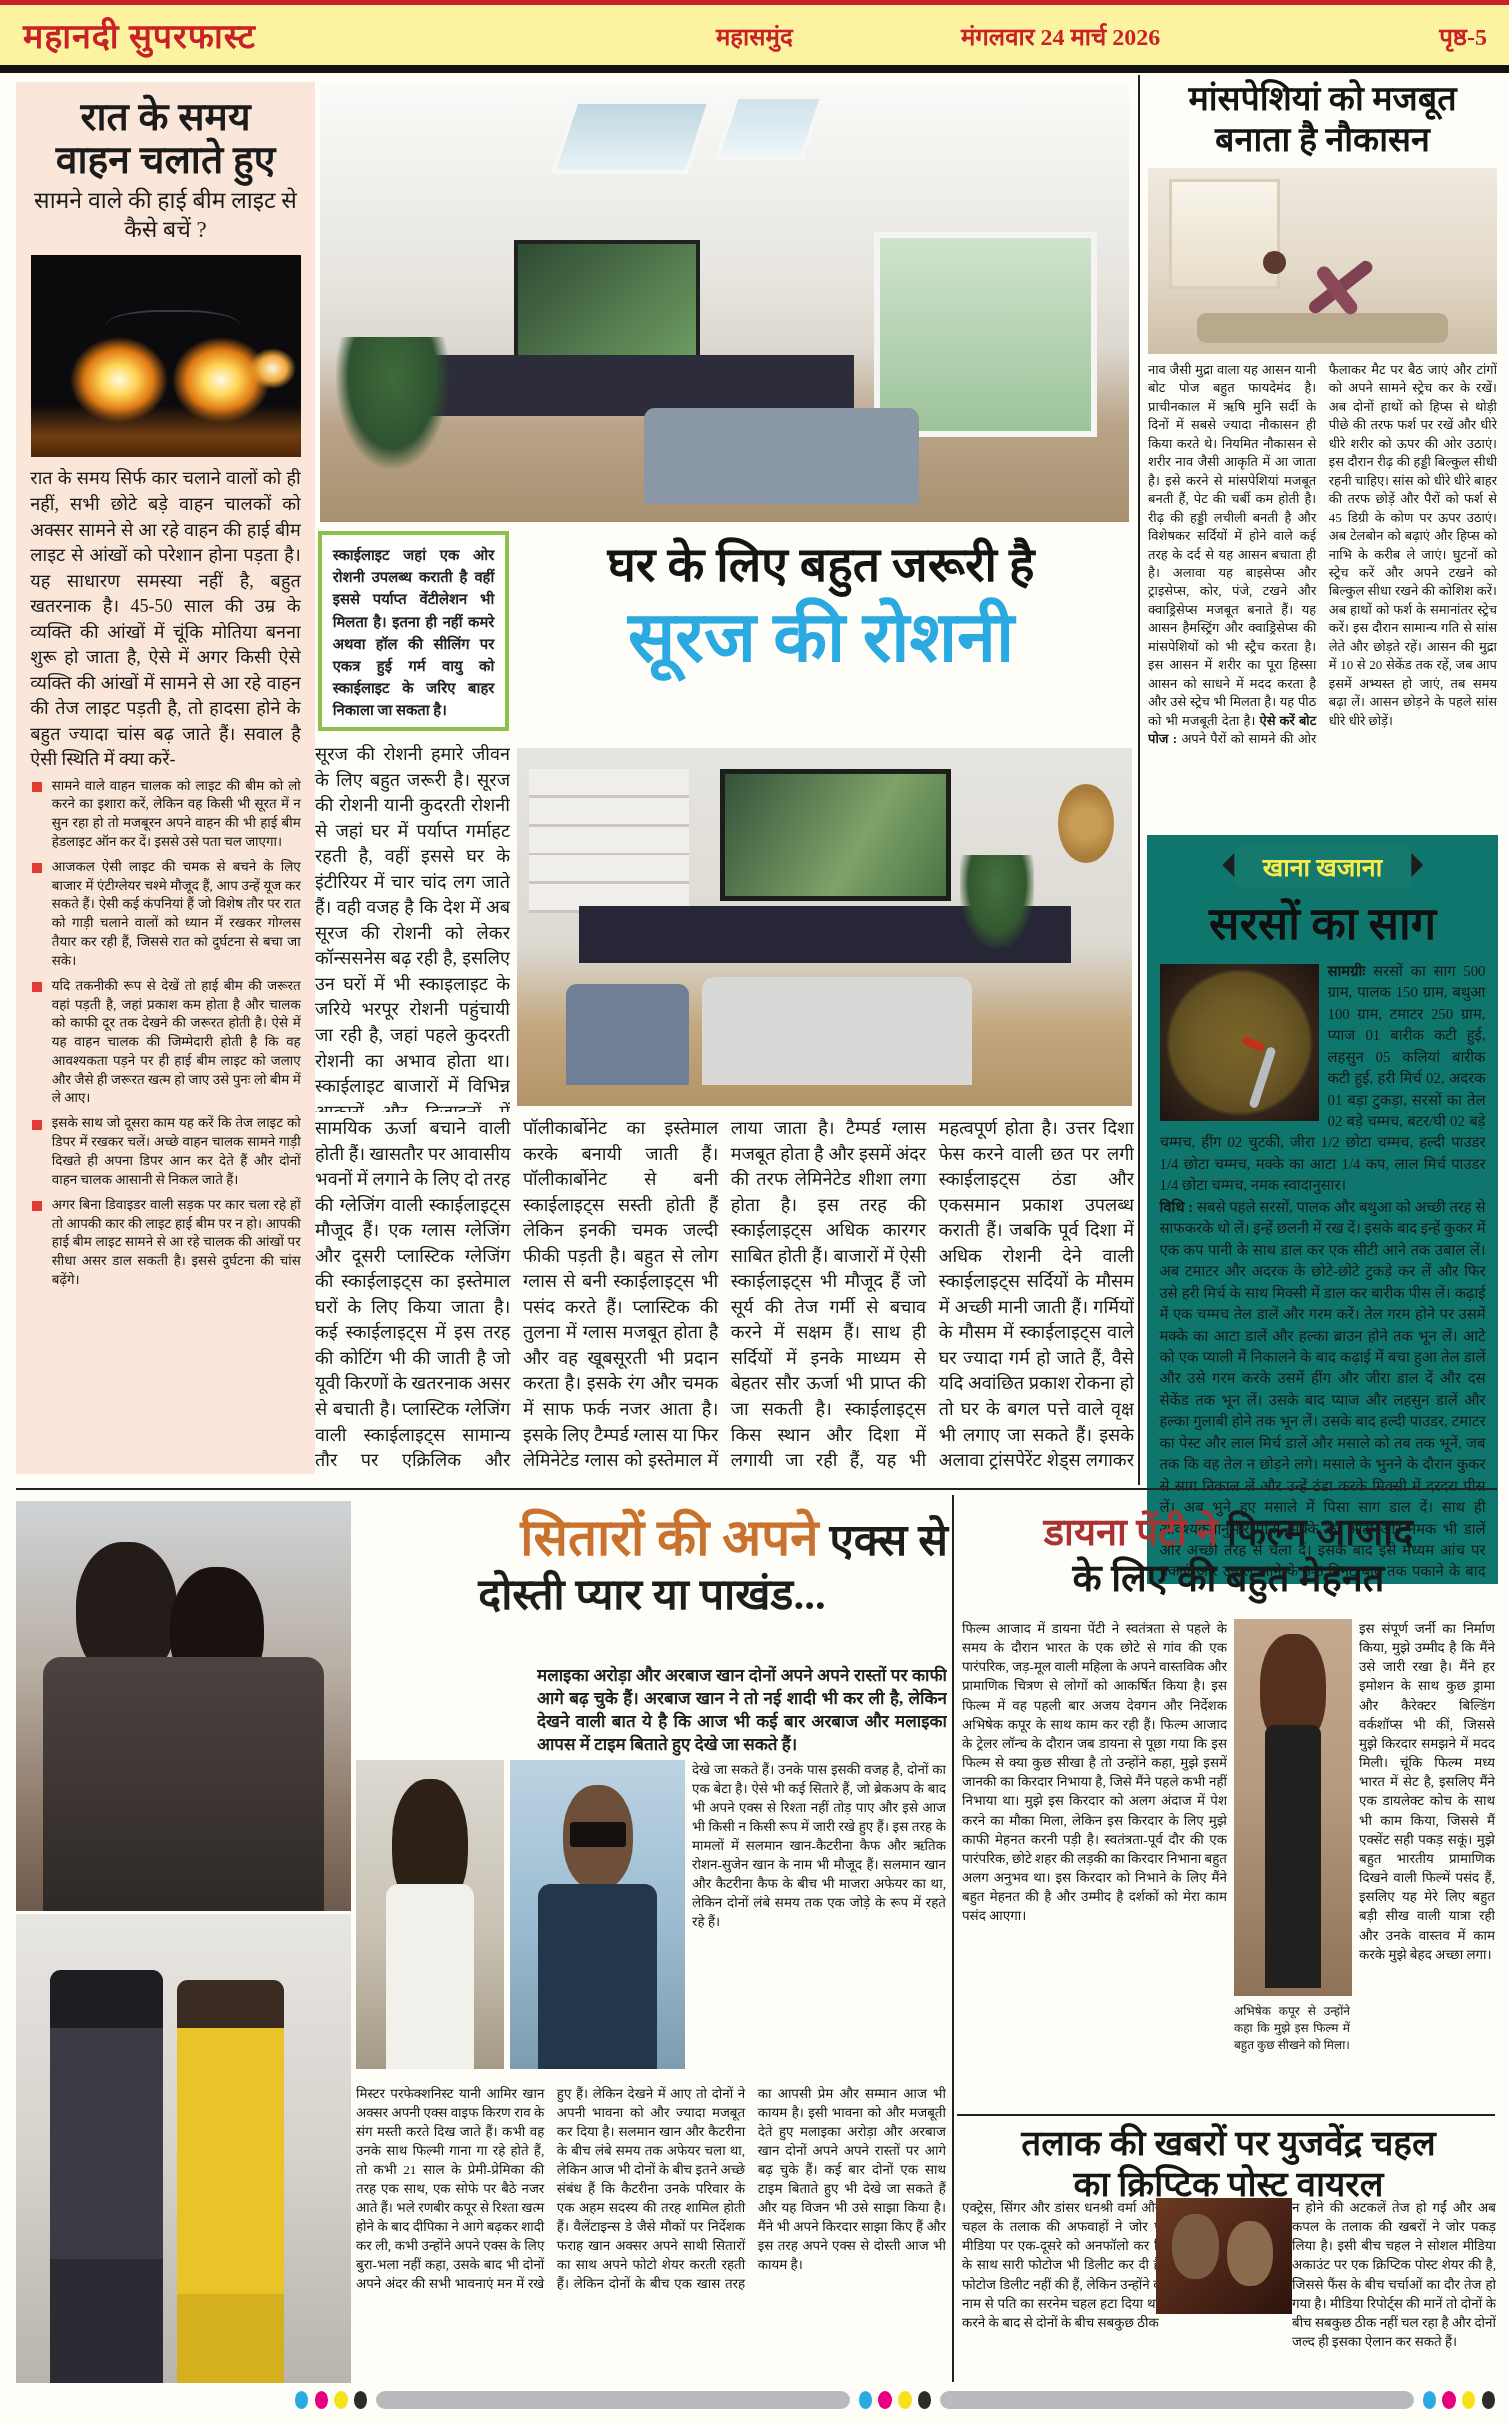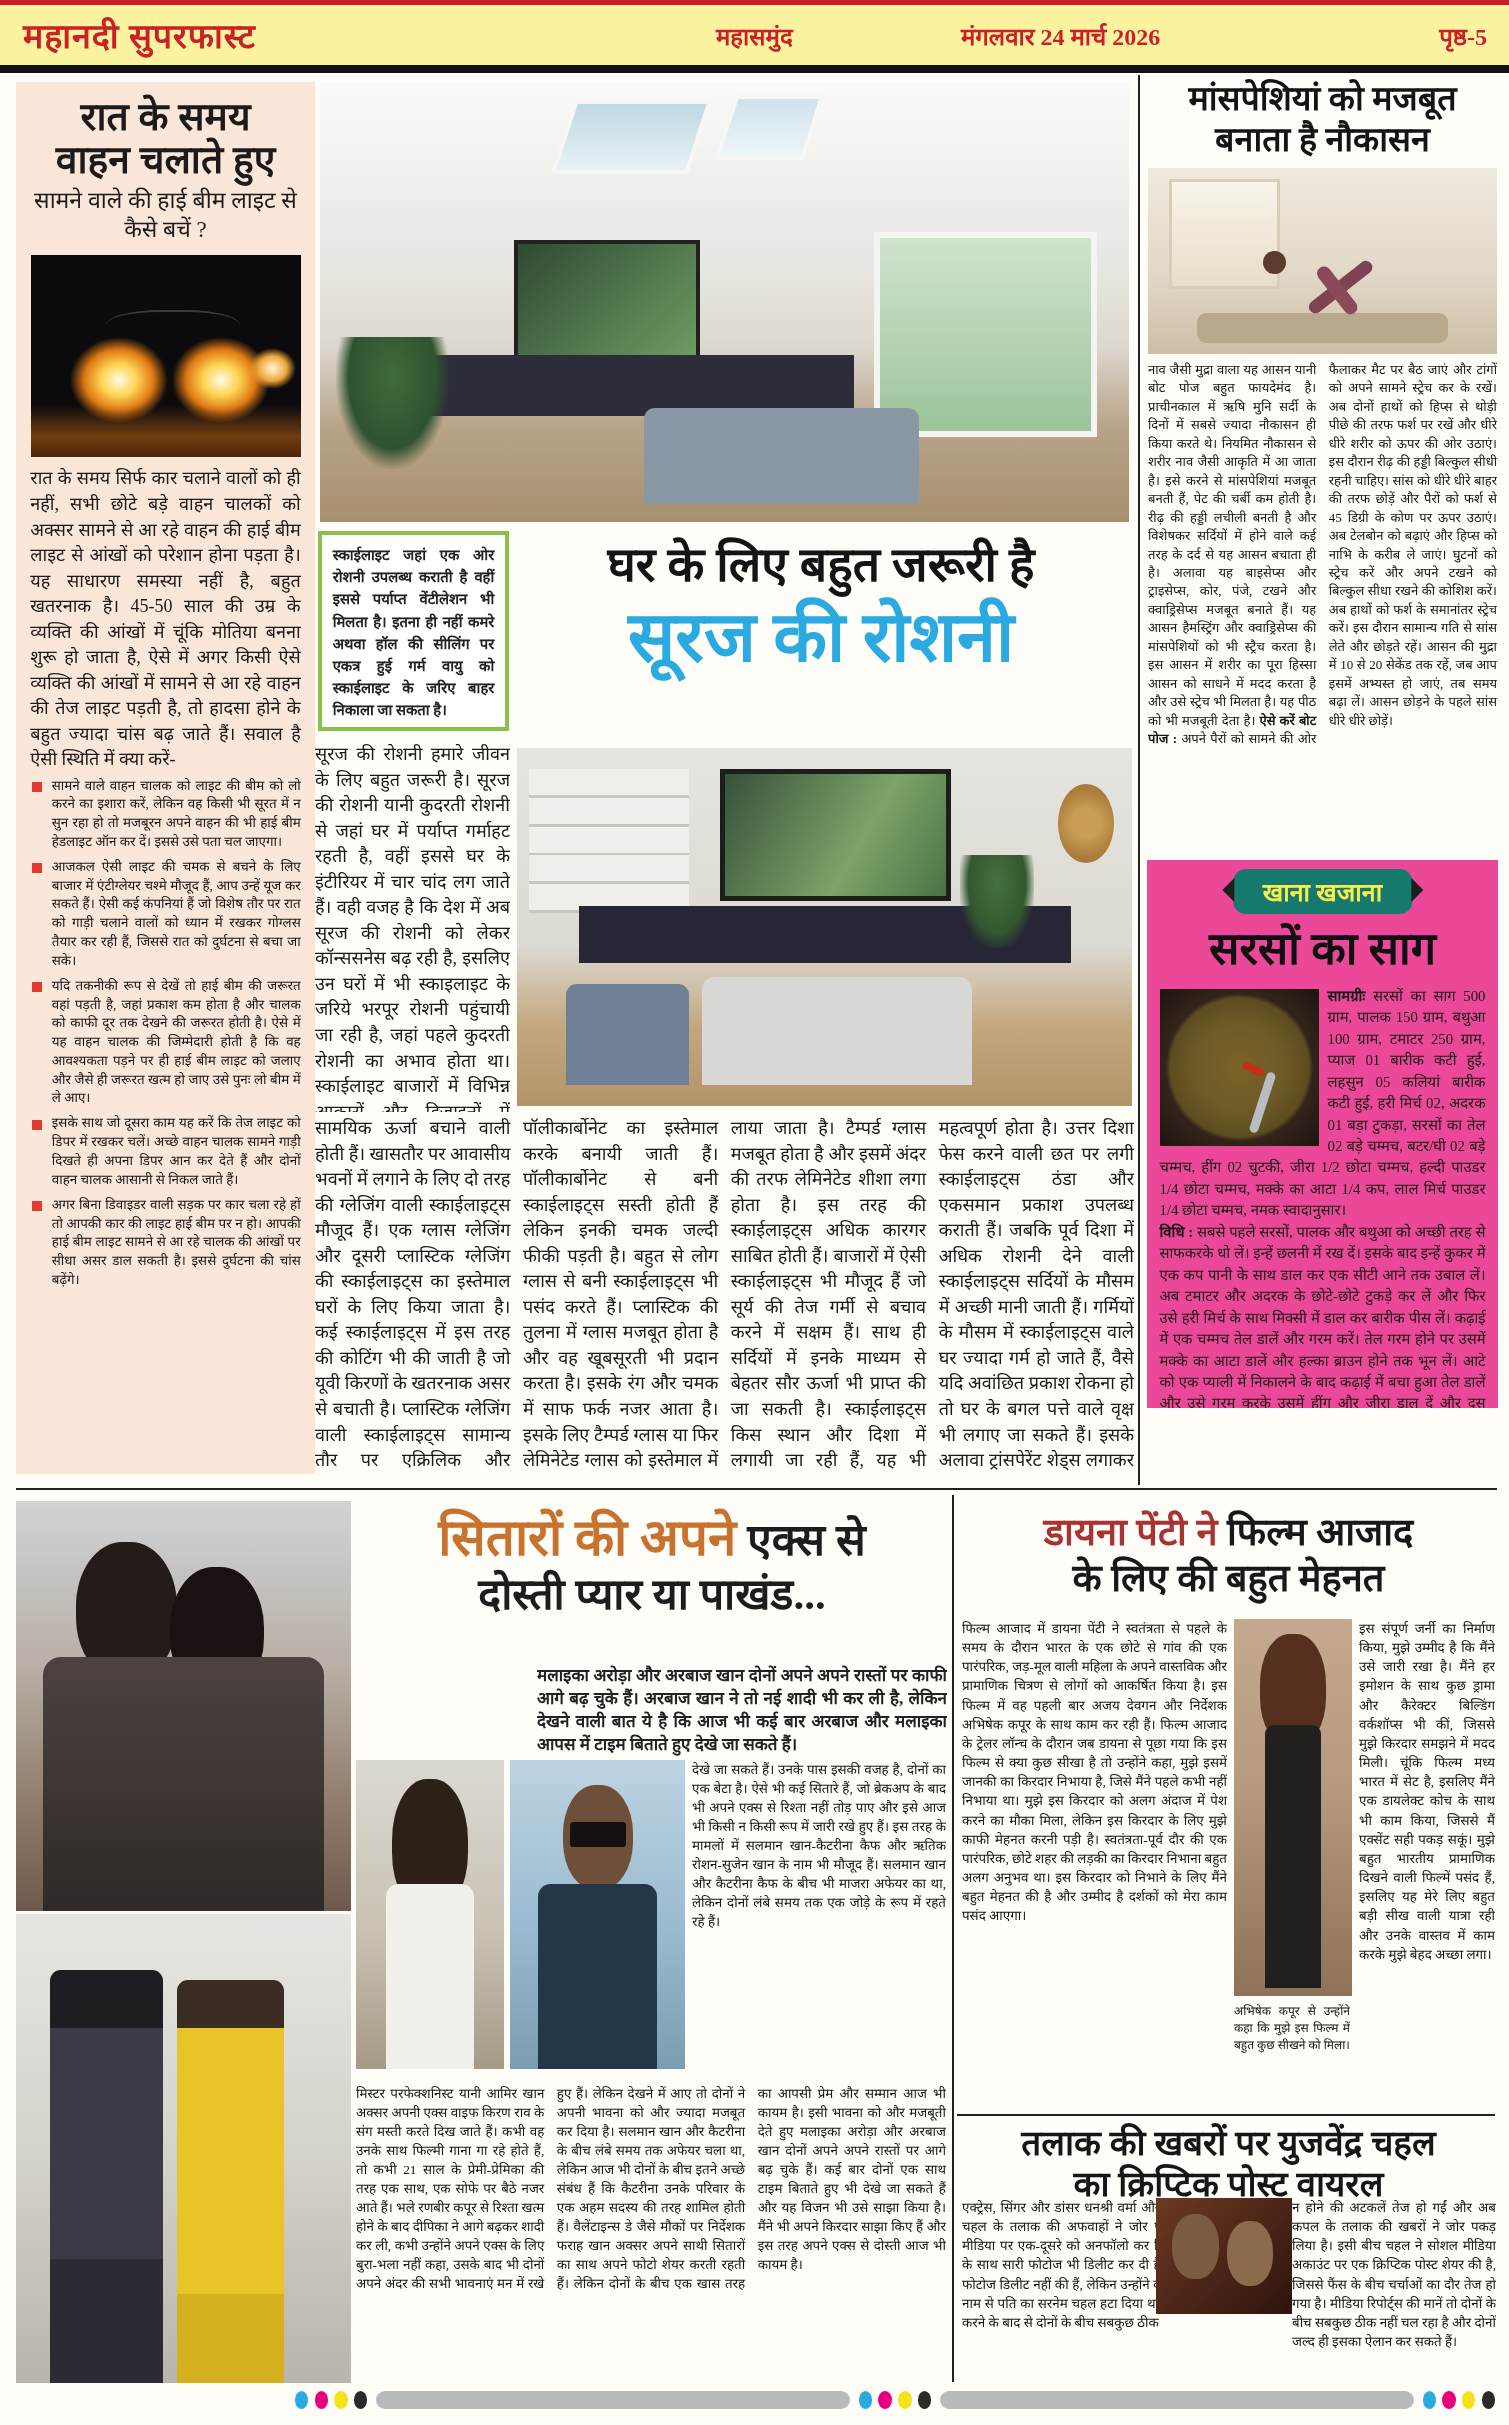--- a/index.html
+++ b/index.html
@@ -94,32 +94,32 @@
   .sun-head{position:absolute;left:517px;top:537px;width:608px;height:208px;text-align:center;}
   .sun-head .l1{font-size:48px;font-weight:bold;color:#141414;line-height:1.15;}
   .sun-head .l2{font-size:70px;font-weight:bold;color:#2baae1;line-height:1.1;margin-top:7.2px;}
 
   
   .bp-title{position:absolute;left:1148px;top:79px;width:349px;text-align:center;font-size:34px;font-weight:bold;line-height:1.2;color:#141414;}
   .bp-cols{position:absolute;left:1148px;top:361px;width:349px;height:469px;column-count:2;column-gap:12.5px;font-size:13px;line-height:1.42;text-align:justify;overflow:hidden;}
   .bp-cols b{font-weight:bold;}
 
   
-  .recipe{position:absolute;left:1147px;top:860px;width:351px;height:548px;background:#ec4899;box-sizing:border-box;padding:54px 12.5px 9px 12.5px;overflow:hidden;}
+  .recipe{position:absolute;left:1147px;top:835px;width:351px;height:749px;background:#0f766e;box-sizing:border-box;padding:54px 12.5px 9px 12.5px;overflow:hidden;}
   .rec-banner{position:absolute;left:50%;top:9px;transform:translateX(-50%);background:#15796d;color:#f9ed4b;font-size:25px;font-weight:bold;padding:5.4px 30px;border-radius:12.5px;white-space:nowrap;}
   .rec-banner::before{content:"";position:absolute;left:-23px;top:9px;border:12.5px solid transparent;border-right-color:#1d1d1d;}
   .rec-banner::after{content:"";position:absolute;right:-23px;top:9px;border:12.5px solid transparent;border-left-color:#1d1d1d;}
   .rec-title{text-align:center;font-size:45px;font-weight:bold;color:#101010;margin:1.8px 0 9px 0;}
   .rec-text{font-size:14.8px;line-height:1.45;text-align:justify;color:#161616;}
   .rec-text b{font-weight:bold;}
   .dish{float:left;width:159px;height:157px;margin:3.6px 9px 3.6px 0;}
 
   
   .stars-head{position:absolute;left:356px;top:1510px;width:592px;text-align:center;}
-  .stars-head .l1{font-size:51px;font-weight:bold;line-height:1.1;}
+  .stars-head .l1{font-size:51px;font-weight:bold;line-height:1.1;text-align:right;}
   .stars-head .l1 .orange{color:#c9722e;}
   .stars-head .l1 .dark{color:#1d1d1d;font-size:44px;}
   .stars-head .l2{font-size:43px;font-weight:bold;color:#1d1d1d;line-height:1.15;margin-top:3.6px;}
   .stars-intro{position:absolute;left:537px;top:1665px;width:410px;height:91px;font-size:17px;font-weight:bold;line-height:1.35;text-align:justify;color:#222;overflow:hidden;}
   .stars-coltop{position:absolute;left:692px;top:1760px;width:254px;height:313px;font-size:13.4px;line-height:1.42;text-align:justify;overflow:hidden;}
   .stars-colbottom{position:absolute;left:356px;top:2084px;width:590px;height:299px;column-count:3;column-gap:12.5px;font-size:13.4px;line-height:1.42;text-align:justify;overflow:hidden;}
 
   
   .diana-head{position:absolute;left:962px;top:1510px;width:533px;text-align:center;font-weight:bold;line-height:1.2;}
   .diana-head .l1{font-size:38px;}

